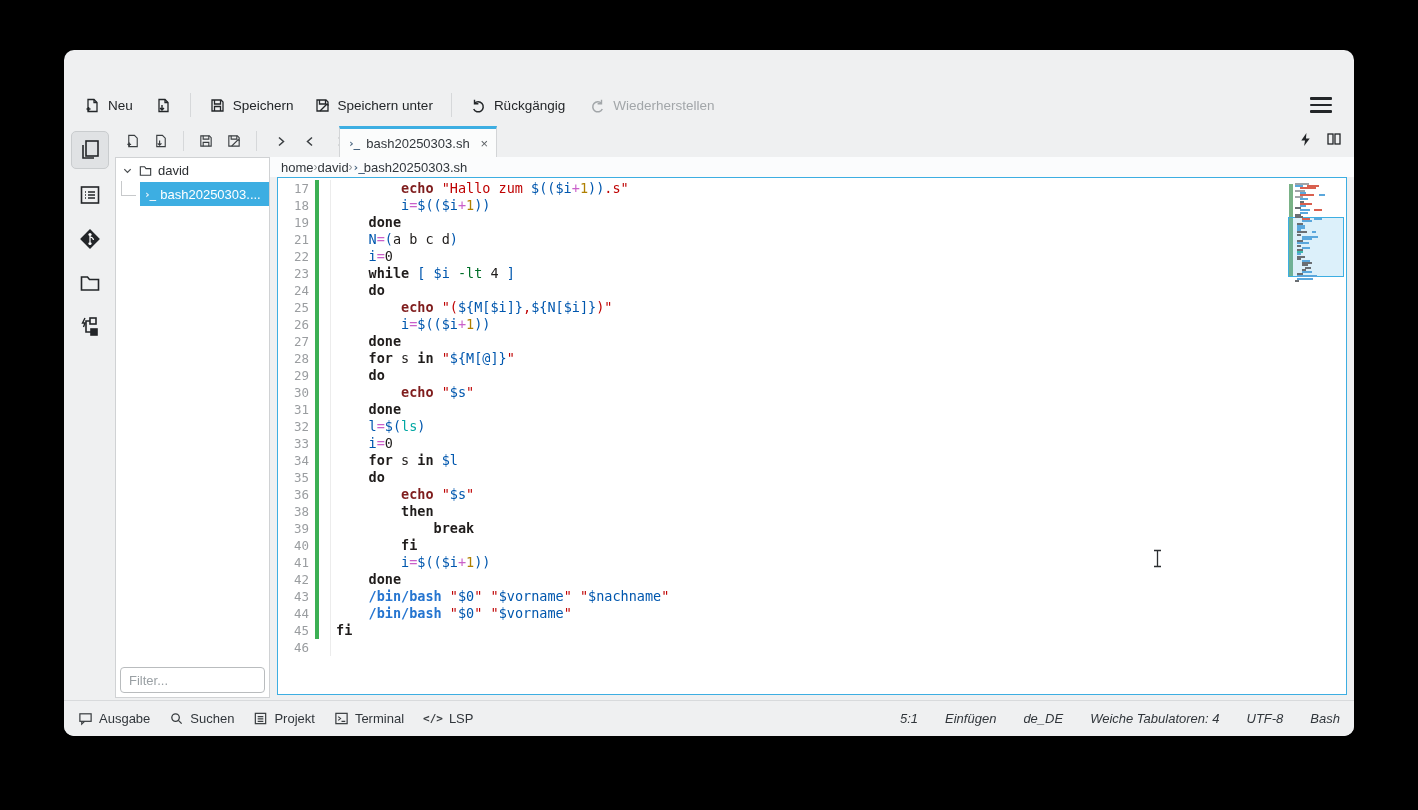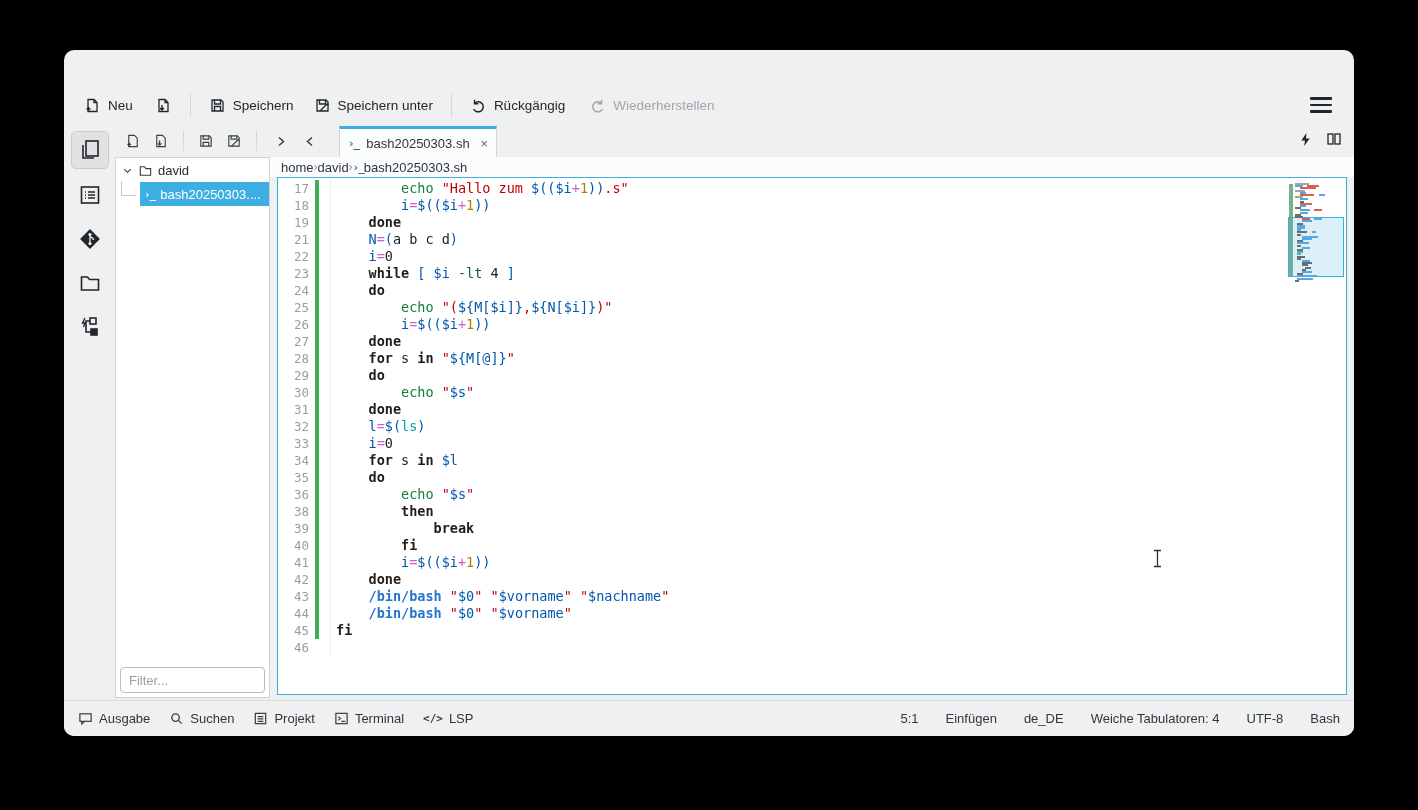--- a/index.html
+++ b/index.html
@@ -53,35 +53,35 @@
   
   .editor{position:absolute;left:213px;top:127px;width:1070px;height:518px;background:#fff;
     border:1px solid #3daee2;box-sizing:border-box;overflow:hidden;}
   .code{position:absolute;left:12px;top:2px;right:0;}
   .cl{display:flex;height:17px;}
   .ln{width:19px;text-align:right;color:#9a9da0;font:12.5px/17px "DejaVu Sans Mono",monospace;flex:none;}
   .chg{width:4px;margin-left:6px;flex:none;}
   .chg.on{background:#3cb054;}
   .ct{white-space:pre;font:13.5px/17px "DejaVu Sans Mono",monospace;color:#1f1c1b;
       margin-left:11px;border-left:1px solid #ececec;padding-left:5px;flex:1;}
-  .tk-pl{color:#1f1c1b}.tk-kw{color:#1f1c1b;font-weight:bold}.tk-bi{color:#15803d;font-weight:normal}
+  .tk-pl{color:#1f1c1b}.tk-kw{color:#1f1c1b;font-weight:bold}.tk-bi{color:#7f1d1d;font-weight:bold}
   .tk-st{color:#bf0303}.tk-va{color:#0057ae}.tk-nu{color:#b08000}.tk-op{color:#ca60ca}
   .tk-gr{color:#006e28}.tk-cm{color:#00a7a3}.tk-pa{color:#2575d0;font-weight:bold}
   
   .minimap{position:absolute;right:1px;top:1px;width:57px;height:110px;background:#fff;}
   .mm-green{position:absolute;left:1px;top:5px;width:4px;height:92px;background:#79b286;}
   .mm-row{position:absolute;height:2px;}
   .mm-view{position:absolute;left:0;top:38px;right:1px;height:60px;background:rgba(61,174,226,.18);
     border:1px solid #3daee2;box-sizing:border-box;}
   .c-g{background:#a0a4a8}.c-r{background:#d9604f}.c-b{background:#5aa7dc}.c-t{background:#3cb8b0}.c-k{background:#6a6e72}
   
   .statusbar{position:absolute;left:0;right:0;bottom:0;height:36px;background:#eff0f1;border-top:1px solid #d8dadc;
     display:flex;align-items:center;font-size:13px;color:#31363b;padding:0 14px;box-sizing:border-box;}
   .stat-item{display:flex;align-items:center;gap:6px;margin-right:19px;}
-  .stat-right{display:flex;align-items:center;gap:27px;margin-left:auto;}
+  .stat-right{display:flex;align-items:center;gap:27px;margin-left:auto;font-style:italic;}
   .lsp-ic{font-family:"DejaVu Sans Mono",monospace;font-size:11px;font-weight:bold;color:#3a3e41;}
   svg.ic{display:block;}
   
   .mousecursor{position:absolute;left:1151px;top:548px;z-index:99;}
 </style>
 </head>
 <body>
 
 <div class="window">
 

